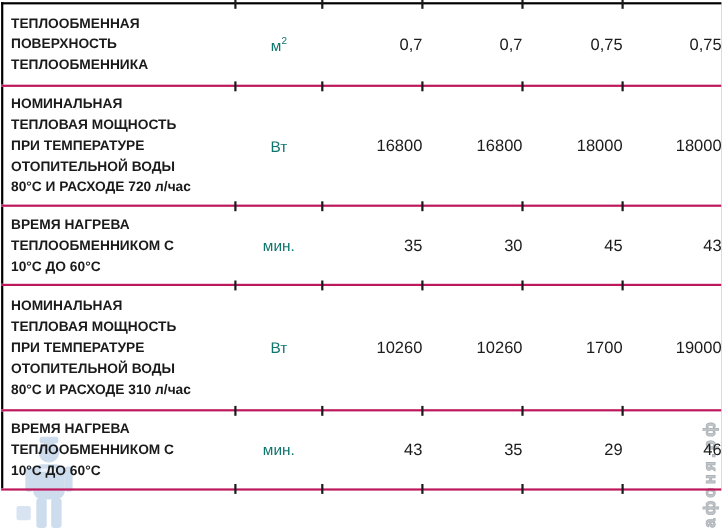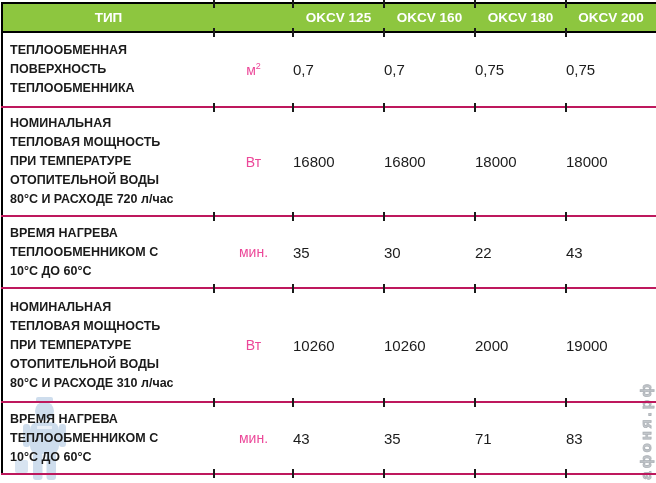--- a/index.html
+++ b/index.html
@@ -91,28 +91,28 @@
     padding: 2px 4px 2px 7px;
     font-weight: 700;
     font-size: 12.5px;
     line-height: 19px;
     color: #1a1a1a;
     white-space: pre-line;
   }
   td.row-unit {
     text-align: center;
     font-size: 14px;
-    color: #ec4899;
+    color: #0f766e;
   }
   td.row-unit sup {
     font-size: 9px;
     line-height: 0;
   }
   td.cell-value {
-    text-align: left;
+    text-align: right;
     font-size: 15px;
     color: #1c1c1c;
   }
 
   
   .tick::before {
     content: "";
     position: absolute;
     left: -1px;
     top: -5px;
@@ -155,28 +155,20 @@
     <colgroup>
       <col class="c-label">
         <col class="c-unit">
       <col class="c-m">
         <col class="c-m">
         <col class="c-m">
         <col class="c-m">
     </colgroup>
 
     <tbody>
-        <tr class="h-head">
-      <th>ТИП</th>
-      <th class="tick"></th>
-      <th class="tick">OKCV 125</th>
-      <th class="tick">OKCV 160</th>
-      <th class="tick">OKCV 180</th>
-      <th class="tick">OKCV 200</th>
-    </tr>
 
     <tr class="r1">
       <td class="row-label">ТЕПЛООБМЕННАЯ
 ПОВЕРХНОСТЬ
 ТЕПЛООБМЕННИКА</td>
       <td class="row-unit tick"><span>м</span><sup>2</sup></td>
       <td class="cell-value tick">0,7</td>
       <td class="cell-value tick">0,7</td>
       <td class="cell-value tick">0,75</td>
       <td class="cell-value tick">0,75</td>
@@ -195,43 +187,43 @@
       <td class="cell-value tick">18000</td>
     </tr>
 
     <tr class="r3">
       <td class="row-label">ВРЕМЯ НАГРЕВА
 ТЕПЛООБМЕННИКОМ С
 10°С ДО 60°С</td>
       <td class="row-unit tick"><span>мин.</span></td>
       <td class="cell-value tick">35</td>
       <td class="cell-value tick">30</td>
-      <td class="cell-value tick">22</td>
+      <td class="cell-value tick">45</td>
       <td class="cell-value tick">43</td>
     </tr>
 
     <tr class="r4">
       <td class="row-label">НОМИНАЛЬНАЯ
 ТЕПЛОВАЯ МОЩНОСТЬ
 ПРИ ТЕМПЕРАТУРЕ
 ОТОПИТЕЛЬНОЙ ВОДЫ
 80°С И РАСХОДЕ 310 л/час</td>
       <td class="row-unit tick"><span>Вт</span></td>
       <td class="cell-value tick">10260</td>
       <td class="cell-value tick">10260</td>
-      <td class="cell-value tick">2000</td>
+      <td class="cell-value tick">1700</td>
       <td class="cell-value tick">19000</td>
     </tr>
 
     <tr class="r5">
       <td class="row-label">ВРЕМЯ НАГРЕВА
 ТЕПЛООБМЕННИКОМ С
 10°С ДО 60°С</td>
       <td class="row-unit tick tick-b"><span>мин.</span></td>
       <td class="cell-value tick tick-b">43</td>
       <td class="cell-value tick tick-b">35</td>
-      <td class="cell-value tick tick-b">71</td>
-      <td class="cell-value tick tick-b">83</td>
+      <td class="cell-value tick tick-b">29</td>
+      <td class="cell-value tick tick-b">46</td>
     </tr>
   </tbody>
     </table>
 
 </div>
 
 </body></html>

